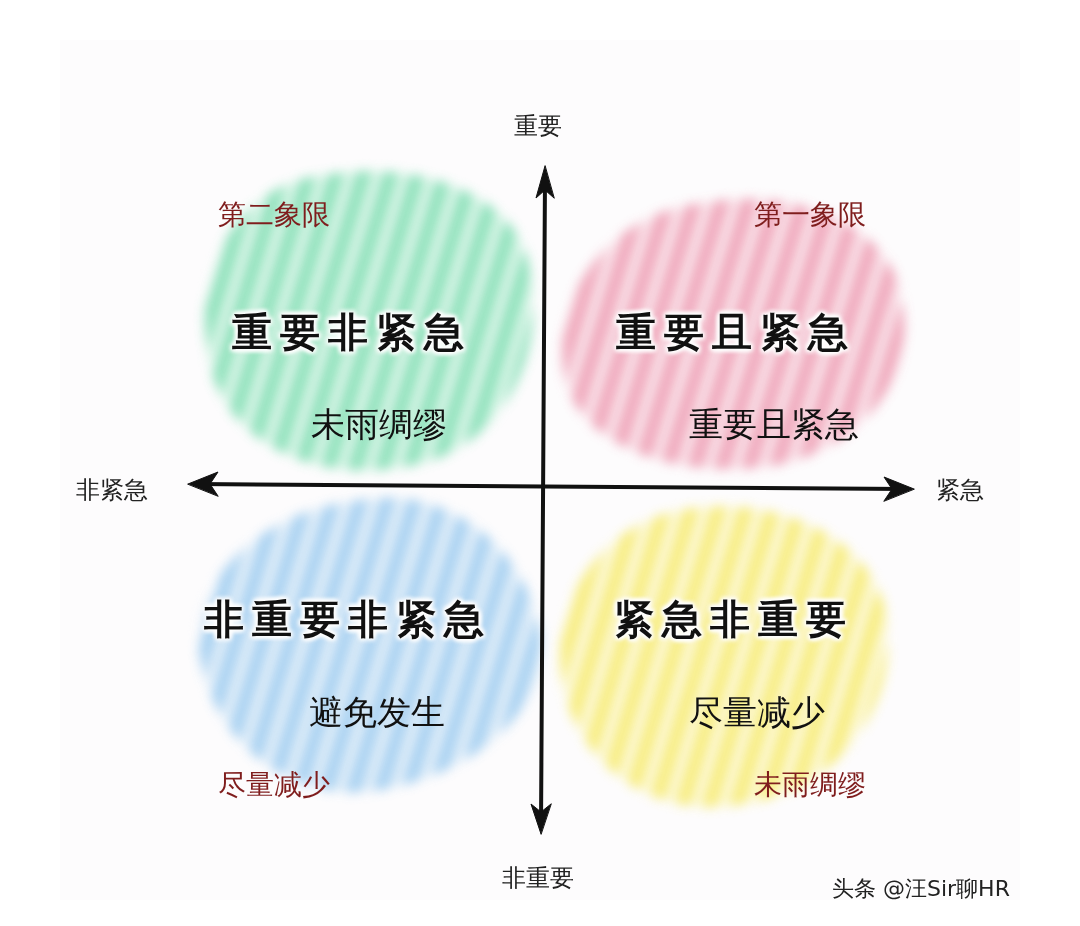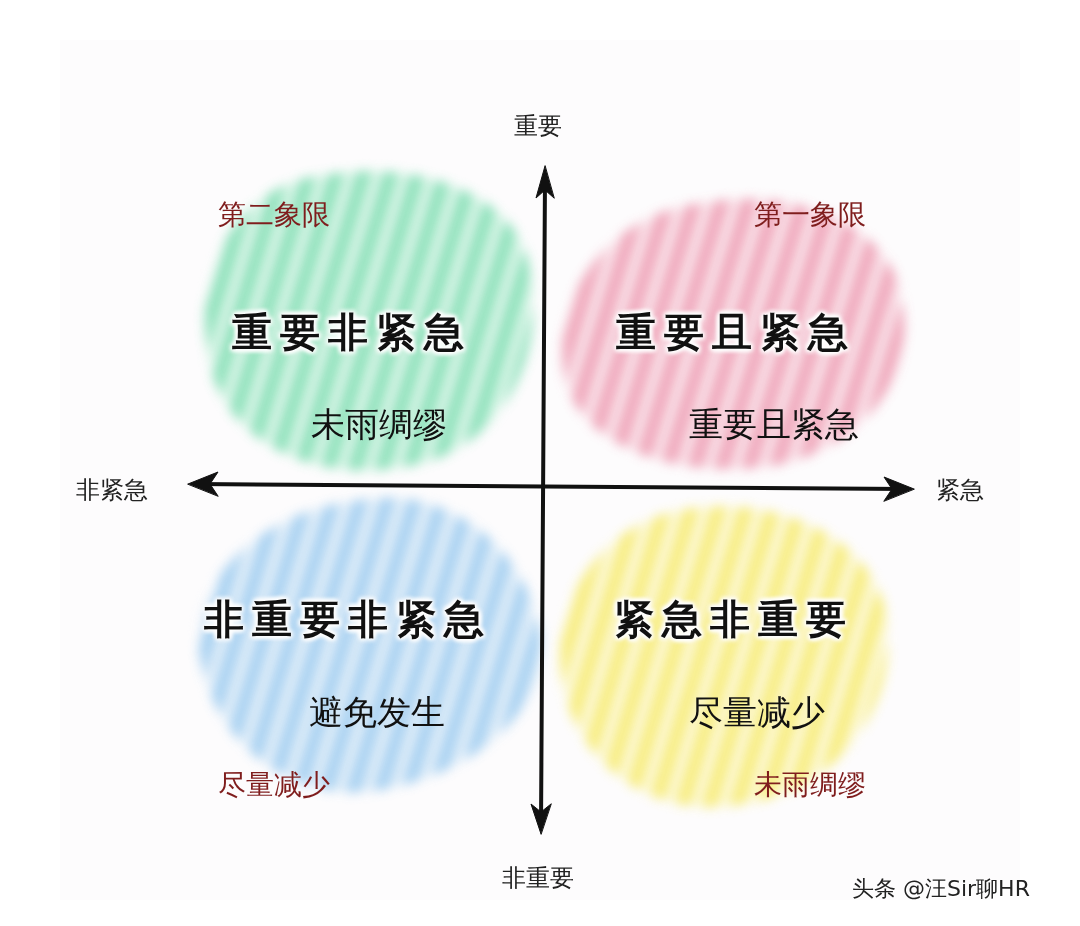--- a/index.html
+++ b/index.html
@@ -67,13 +67,13 @@
 <div class="lbl quad-sub" style="left:656px; top:402px;">重要且紧急</div>
 
 <div class="lbl quad-title" style="left:204px; top:592px;">非重要非紧急</div>
 <div class="lbl quad-sub" style="left:276px; top:690px;">避免发生</div>
 <div class="lbl quad-no" style="left:218px; top:766px;">尽量减少</div>
 
 <div class="lbl quad-title" style="left:614px; top:592px;">紧急非重要</div>
 <div class="lbl quad-sub" style="left:656px; top:690px;text-align:right;">尽量减少</div>
 <div class="lbl quad-no" style="left:754px; top:766px;">未雨绸缪</div>
 
-<div class="lbl watermark" style="left:832px; top:874px;margin-left:20px;">头条 @汪Sir聊HR</div>
+<div class="lbl watermark" style="left:832px; top:874px;">头条 @汪Sir聊HR</div>
 
 </body></html>

